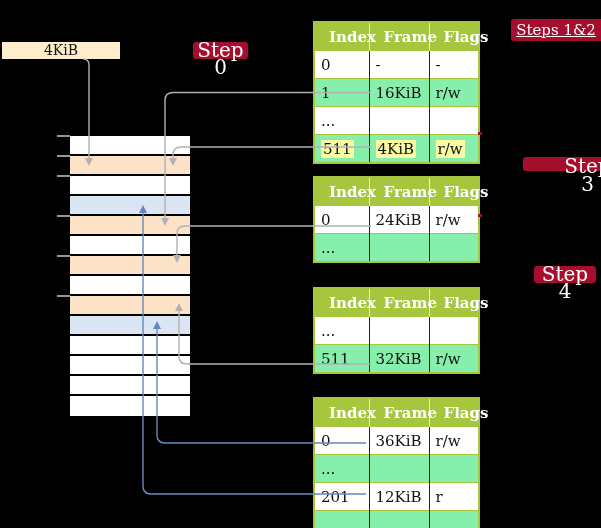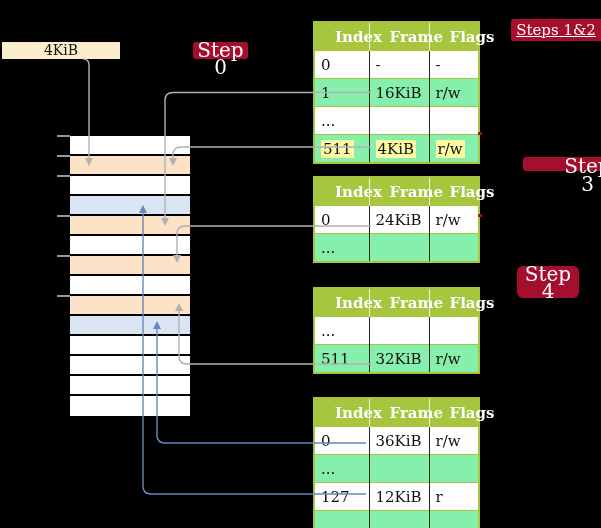--- a/index.html
+++ b/index.html
@@ -10,35 +10,35 @@
   
   .psbox{left:2px;top:42px;width:118px;height:17px;background:#fceecd;
          color:#111;font-size:14px;line-height:17px;text-align:center;}
 
   
   .badge{background:#a60e2e;color:#fff;text-align:center;border-radius:3px;
          font-size:20px;}
   .badge.b0{left:193px;top:42px;width:55px;height:17px;line-height:17px;}
   .badge.b12{left:511px;top:19px;width:90px;height:22px;line-height:22px;font-size:15px;border-radius:3px 0 0 3px;text-decoration:underline;}
   .badge.b3{left:523px;top:157px;width:57px;height:14px;line-height:18px;padding-left:36px;}
-  .badge.b4{left:517px;top:266px;width:62px;height:32px;line-height:17px;border-radius:6px;}
+  .badge.b4{left:534px;top:266px;width:62px;height:17px;line-height:17px;}
 
   
   #stack{left:70px;top:136px;width:120px;height:280px;}
   .mrow{height:20px;box-sizing:border-box;border-bottom:2px solid #000;}
   .mrow:last-child{border-bottom:none;}
   .tick{width:13px;height:2px;background:#98989b;left:57px;}
 
   
   table.pt{position:absolute;left:313px;border-collapse:collapse;width:165px;
            table-layout:fixed;background:#fff;border:2px solid #a6c73d;
            font-size:15px;color:#111;}
   table.pt col.c1{width:55px;} table.pt col.c2{width:60px;} table.pt col.c3{width:50px;}
   table.pt th{background:#a6c73d;color:#fff;font-weight:bold;text-align:left;
-              height:27px;padding:0 0 0 20px;border-right:1px solid #eef3da;margin-left:10px;}
+              height:27px;padding:0 0 0 14px;border-right:1px solid #eef3da;margin-left:10px;}
   table.pt th:last-child{border-right:none;}
   table.pt td{height:27px;padding:0 0 0 6px;border-right:1px solid #222;
               border-top:1px solid #a6c73d;overflow:hidden;white-space:nowrap;}
   table.pt td:last-child{border-right:none;}
   tr.shaded td{background:#86efac;}
   .hl{background:#fbfba4;padding:0 2px;}
 
   #t1{top:21px;} #t2{top:176px;} #t3{top:287px;} #t4{top:397px;}
 
   
@@ -179,21 +179,21 @@
     <td>0</td>
     <td>36KiB</td>
     <td>r/w</td>
   </tr>
   <tr class="shaded">
     <td>...</td>
     <td></td>
     <td></td>
   </tr>
   <tr>
-    <td>127</td>
+    <td>201</td>
     <td>12KiB</td>
     <td>r</td>
   </tr>
   <tr class="shaded">
     <td>...</td>
     <td></td>
     <td></td>
   </tr>
 </tbody>
   </table>

